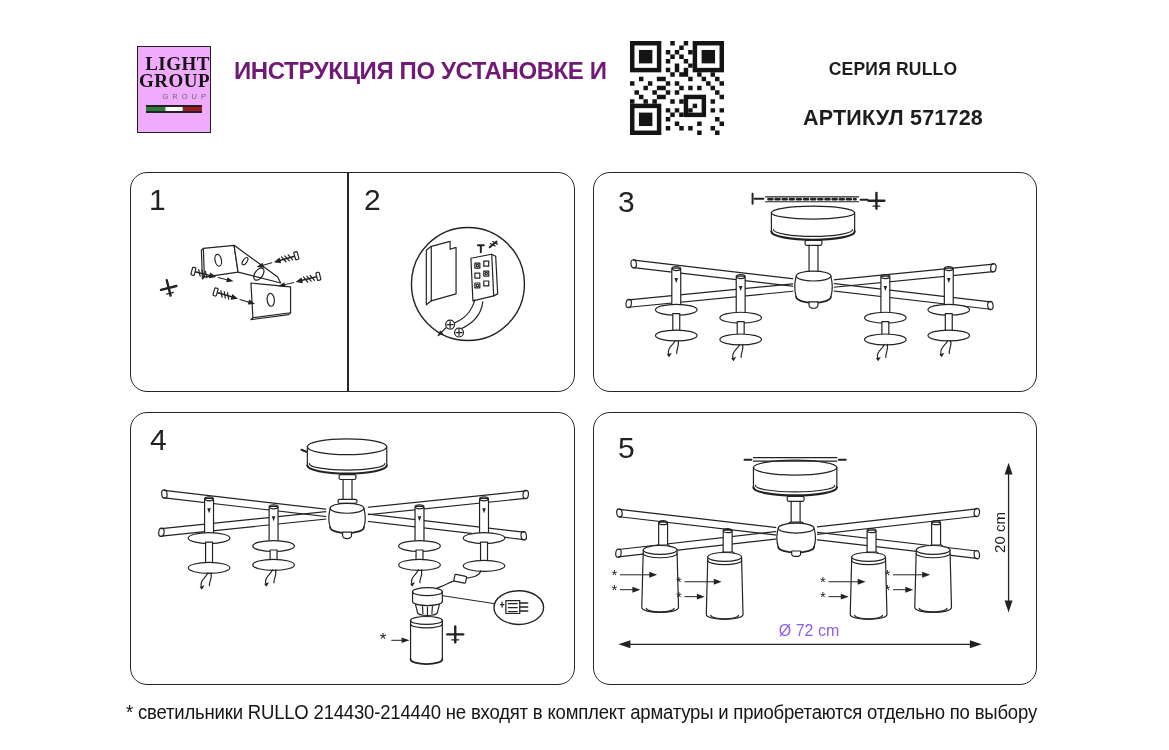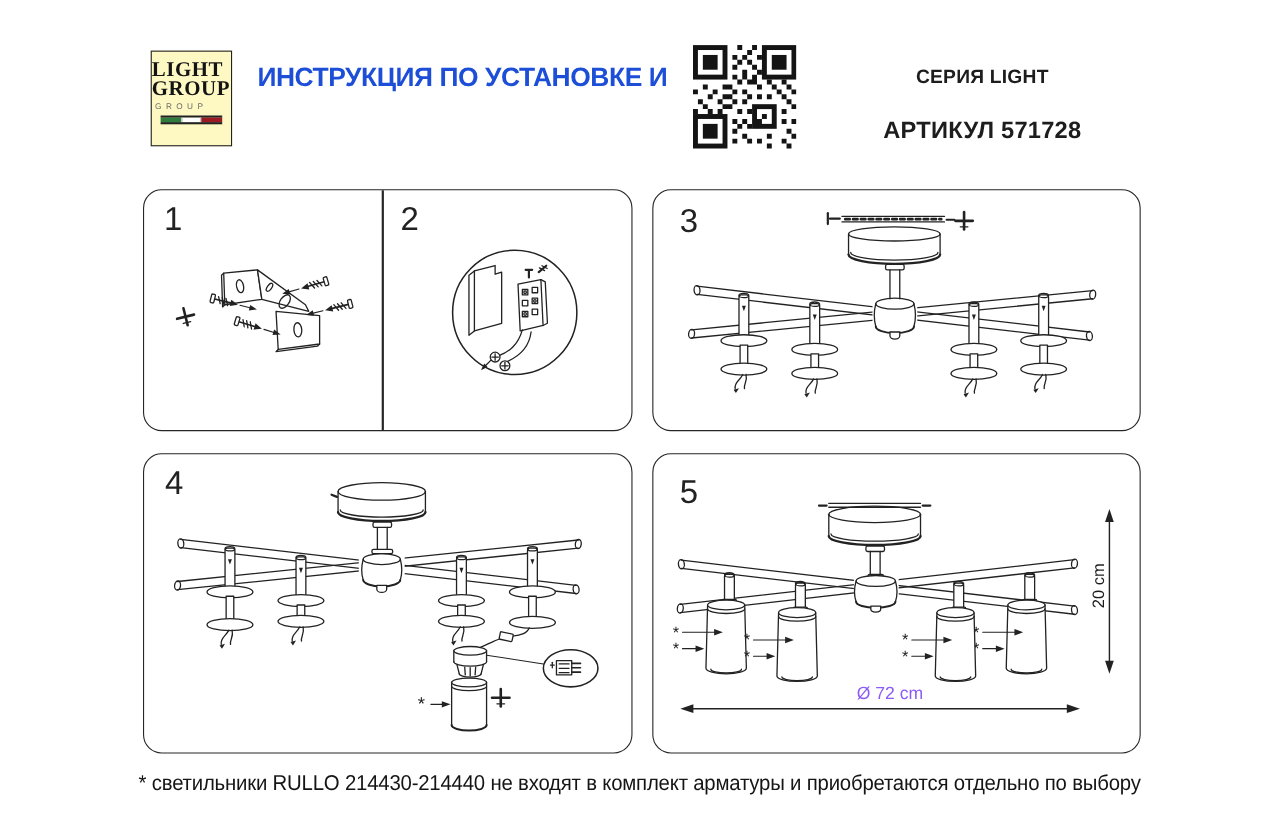--- a/index.html
+++ b/index.html
@@ -2,34 +2,34 @@
 <html><head>
 <meta charset="utf-8">
 <style>
   html,body{margin:0;padding:0;}
   body{width:1169px;height:750px;background:#fff;position:relative;overflow:hidden;
        font-family:"Liberation Sans", sans-serif;color:#1d1d1d;}
   .abs{position:absolute;}
 
   
   .logo-box{left:137px;top:46px;width:74px;height:87px;border:1.6px solid #222;
-            box-sizing:border-box;text-align:left;padding-top:9px;background:#fef9c3;}
+            box-sizing:border-box;text-align:right;padding-top:9px;background:#f0abfc;}
   .logo-word{font-family:"Liberation Serif", serif;font-weight:700;font-size:19px;
              line-height:15px;letter-spacing:.5px;color:#141414;}
   .logo-word2{margin-top:2px;}
   .logo-group{font-size:7.5px;letter-spacing:4px;color:#6a6a6a;margin-top:4px;padding-left:3px;}
   .logo-flag{width:56px;height:8px;margin:4px auto 0;border-top:2px solid #222;
              border-bottom:2px solid #222;display:flex;box-sizing:border-box;}
   .logo-flag span{height:100%;}
   .flag-g{width:34%;background:#2e7d3c;}
   .flag-w{width:32%;background:#fff;border-left:1px solid #bbb;border-right:1px solid #bbb;box-sizing:border-box;}
   .flag-r{width:34%;background:#9c1b23;}
 
   .main-title{left:234px;top:56px;font-size:24px;font-weight:700;line-height:30px;
-              letter-spacing:-0.4px;color:#1d4ed8;white-space:nowrap;}
+              letter-spacing:-0.4px;color:#701a75;white-space:nowrap;}
   .qr{left:630px;top:40px;width:94px;height:96px;}
   .series-block{left:793px;top:59px;width:200px;text-align:center;}
   .series-label{font-size:17.5px;font-weight:700;letter-spacing:.2px;}
   .article-label{font-size:21.5px;font-weight:700;margin-top:26px;letter-spacing:.2px;text-align:center;}
 
   
   .panel{border:1.7px solid #262626;border-radius:17px;background:#fff;box-sizing:border-box;}
   .p12{left:130px;top:172px;width:445px;height:220px;}
   .p3 {left:593px;top:172px;width:444px;height:220px;}
   .p4 {left:130px;top:412px;width:445px;height:273px;}
@@ -98,21 +98,21 @@
     M32 16h4v4h-4zM48 16h4v4h-4zM40 20h4v4h-4zM52 20h4v4h-4z
     M8 32h4v4h-4zM0 36h4v4h-4zM16 36h4v4h-4zM12 40h4v4h-4zM4 44h4v4h-4zM20 44h4v4h-4zM8 48h4v4h-4zM0 52h4v4h-4zM12 52h4v4h-4zM20 52h4v4h-4z
     M28 32h4v4h-4zM36 28h4v4h-4zM44 28h4v4h-4zM48 28h4v4h-4zM32 36h4v4h-4zM40 36h4v4h-4zM52 32h4v4h-4z
     M28 40h4v4h-4zM44 40h4v4h-4zM52 40h4v4h-4zM32 44h4v4h-4zM40 44h4v4h-4zM28 48h4v4h-4zM36 52h4v4h-4zM44 52h4v4h-4z
     M60 28h4v4h-4zM72 28h4v4h-4zM64 32h4v4h-4zM76 32h4v4h-4zM68 36h4v4h-4zM80 36h4v4h-4zM60 40h4v4h-4zM72 40h4v4h-4zM76 44h4v4h-4zM80 48h4v4h-4zM72 52h4v4h-4z
     M32 60h4v4h-4zM40 60h4v4h-4zM52 60h4v4h-4zM36 64h4v4h-4zM44 64h4v4h-4zM32 68h4v4h-4zM40 72h4v4h-4zM60 72h4v4h-4z
     M32 76h4v4h-4zM44 76h4v4h-4zM52 76h4v4h-4zM72 60h4v4h-4zM80 60h4v4h-4zM76 68h4v4h-4zM72 76h4v4h-4zM80 72h4v4h-4zM60 80h4v4h-4zM76 80h4v4h-4z"></path>
 </svg>
 
 <div class="abs series-block">
-  <div class="series-label">СЕРИЯ LIGHT</div>
+  <div class="series-label">СЕРИЯ RULLO</div>
   <div class="article-label">АРТИКУЛ 571728</div>
 </div>
 
 <div class="abs panel p12">
   <div class="divider"></div>
   <span class="step-num" style="left:18px;top:12px;">1</span>
   <span class="step-num" style="left:233px;top:12px;">2</span>
 
   <svg class="draw" viewBox="0 0 445 220">
     <defs>

